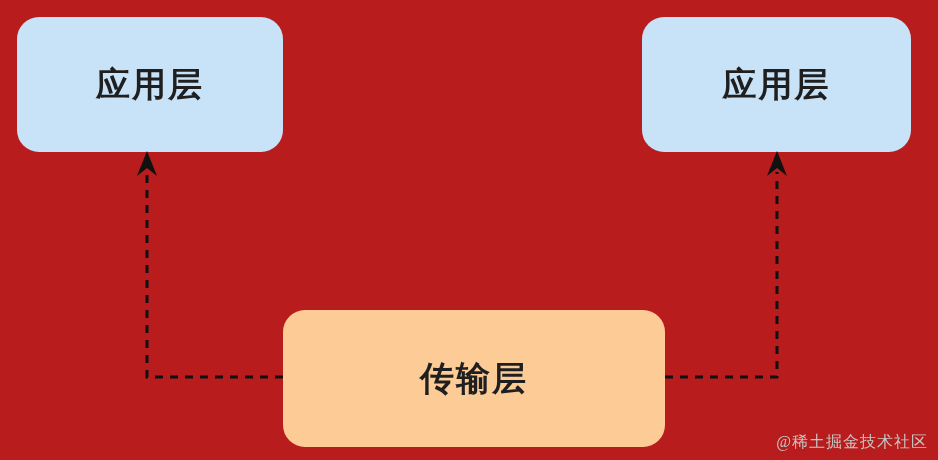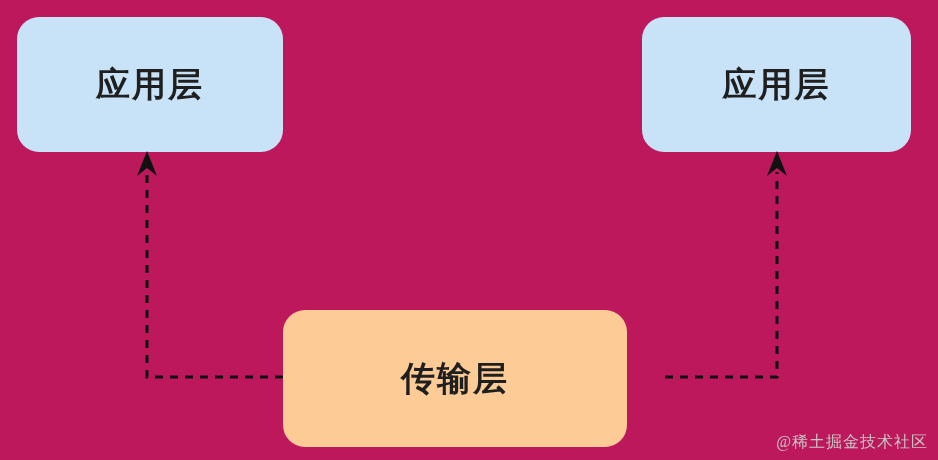--- a/index.html
+++ b/index.html
@@ -5,21 +5,21 @@
   html, body {
     margin: 0;
     padding: 0;
     background: #ffffff;
     font-family: "Liberation Sans", sans-serif;
   }
   .canvas {
     position: relative;
     width: 938px;
     height: 460px;
-    background: #be185d;
+    background: #b91c1c;
     overflow: hidden;
   }
   .node {
     position: absolute;
     display: flex;
     align-items: center;
     justify-content: center;
     border-radius: 22px;
     font-weight: 700;
     font-size: 34px;
@@ -40,21 +40,21 @@
   }
   #app-right {
     left: 642px;
     top: 17px;
     width: 269px;
     height: 135px;
   }
   #transport {
     left: 283px;
     top: 310px;
-    width: 344px;
+    width: 382px;
     height: 137px;
   }
   .connector-layer {
     position: absolute;
     left: 0;
     top: 0;
     width: 938px;
     height: 460px;
     pointer-events: none;
   }

